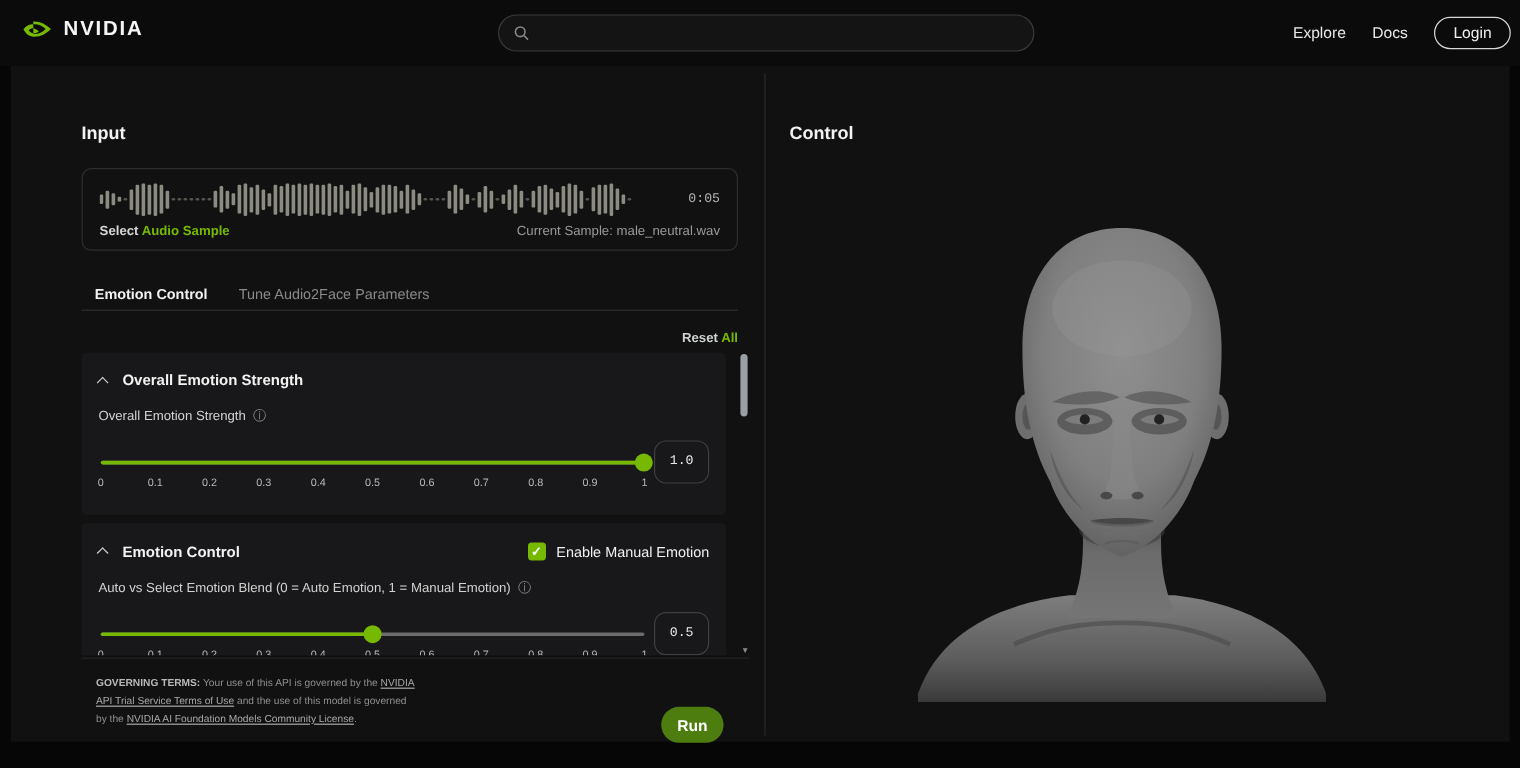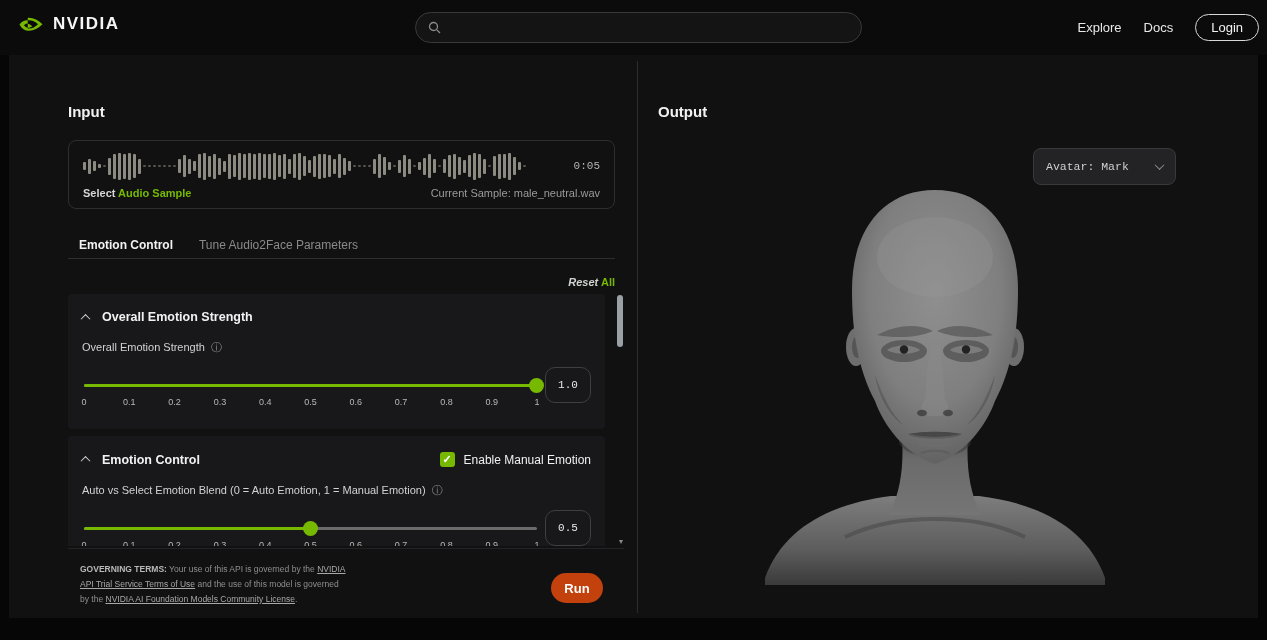--- a/index.html
+++ b/index.html
@@ -43,21 +43,21 @@
   .current-sample { color:#9a9a9a; font-size:11px; }
 
   
   .tabs { position:absolute; left:70px; top:183px; display:flex; gap:26px; }
   .tab { font-size:12px; cursor:pointer; }
   .tab.active { color:#f2f2f2; font-weight:bold; }
   .tab.inactive { color:#8a8a8a; }
   .tabs-divider { position:absolute; left:59px; top:203px; width:547px; height:1px; background:#2e2e30; }
   .reset-row { position:absolute; left:59px; top:221px; width:547px; text-align:right;
                font-size:11px; font-weight:bold; cursor:pointer; }
-  .reset-row .pfx { color:#cfd3cf;font-style:italic; }
+  .reset-row .pfx { color:#cfd3cf; }
   .reset-row .lnk { color:#76b900;margin-top:28px; }
 
   
   .scroll-area { position:absolute; left:59px; top:237px; width:556px; height:254px; overflow:hidden; }
   .param-card { position:absolute; left:0; width:537px; background:#18181a; border-radius:4px;
                 padding:16px 14px 10px 14px; }
   .card-1 { top:2px; height:135px; }
   .card-2 { top:144px; height:135px; }
   .card-head { display:flex; align-items:center; justify-content:space-between; }
   .card-head-left { display:flex; align-items:center; gap:13px; }
@@ -85,22 +85,22 @@
                      background:#9aa0a6; border-radius:3px; cursor:pointer; }
   .scroll-down-arrow { position:absolute; right:1px; bottom:0px; color:#8a8a8a; font-size:8px; cursor:pointer; }
 
   .bottom-divider { position:absolute; left:59px; top:493px; width:556px; height:1px; background:#232325; }
 
   
   .terms { position:absolute; left:71px; top:507px; width:270px; color:#8f8f8f;
            font-size:8.5px; line-height:15px; }
   .terms b { color:#b9b9b9; }
   .terms a { color:#a8a8a8; text-decoration:underline; cursor:pointer; }
-  .run-btn { position:absolute; left:542px; top:518px; width:52px; height:30px; border:none;
-             border-radius:16px; background:#c2410c; color:#fff; font-size:13px; font-weight:bold;
+  .run-btn { position:absolute; left:542px; top:534px; width:52px; height:30px; border:none;
+             border-radius:16px; background:#4d7c0f; color:#fff; font-size:13px; font-weight:bold;
              cursor:pointer; font-family:"Liberation Sans", sans-serif; }
 
   
   .avatar-select { position:absolute; left:1024px; top:93px; width:143px; height:37px;
                    background:#232325; border:1px solid #39393b; border-radius:8px;
                    display:flex; align-items:center; justify-content:space-between;
                    padding:0 12px; cursor:pointer; }
   .avatar-select .val { color:#cfcfcf; font-size:11.5px; }
   .chev-down { width:7px; height:7px; border-right:1.4px solid #8a8a8a; border-bottom:1.4px solid #8a8a8a;
                transform:rotate(45deg) translate(-1px,-1px); }
@@ -325,26 +325,22 @@
     <div class="scroll-down-arrow">▾</div>
   </div>
 
   <div class="bottom-divider"></div>
 
   <div class="terms">
     <b>GOVERNING TERMS:</b><span> Your use of this API is governed by the </span><a>NVIDIA API Trial Service Terms of Use</a><span> and the use of this model is governed by the </span><a>NVIDIA AI Foundation Models Community License</a><span>.</span>
   </div>
   <button class="run-btn">Run</button>
 
-  <div class="panel-title" style="left:649px; top:48px;">Output</div>
-
-  <div class="avatar-select">
-    <span class="val mono">Avatar: Mark</span>
-    <span class="chev-down"></span>
-  </div>
+  <div class="panel-title" style="left:649px; top:48px;">Control</div>
+
 
   <div class="head-stage">
     <svg width="420" height="400" viewBox="0 0 420 400">
       <defs>
         <radialGradient id="faceG" cx="50%" cy="38%" r="72%">
           <stop offset="0%" stop-color="#8f8f8f"></stop>
           <stop offset="55%" stop-color="#7f7f7f"></stop>
           <stop offset="85%" stop-color="#636363"></stop>
           <stop offset="100%" stop-color="#4d4d4d"></stop>
         </radialGradient>

